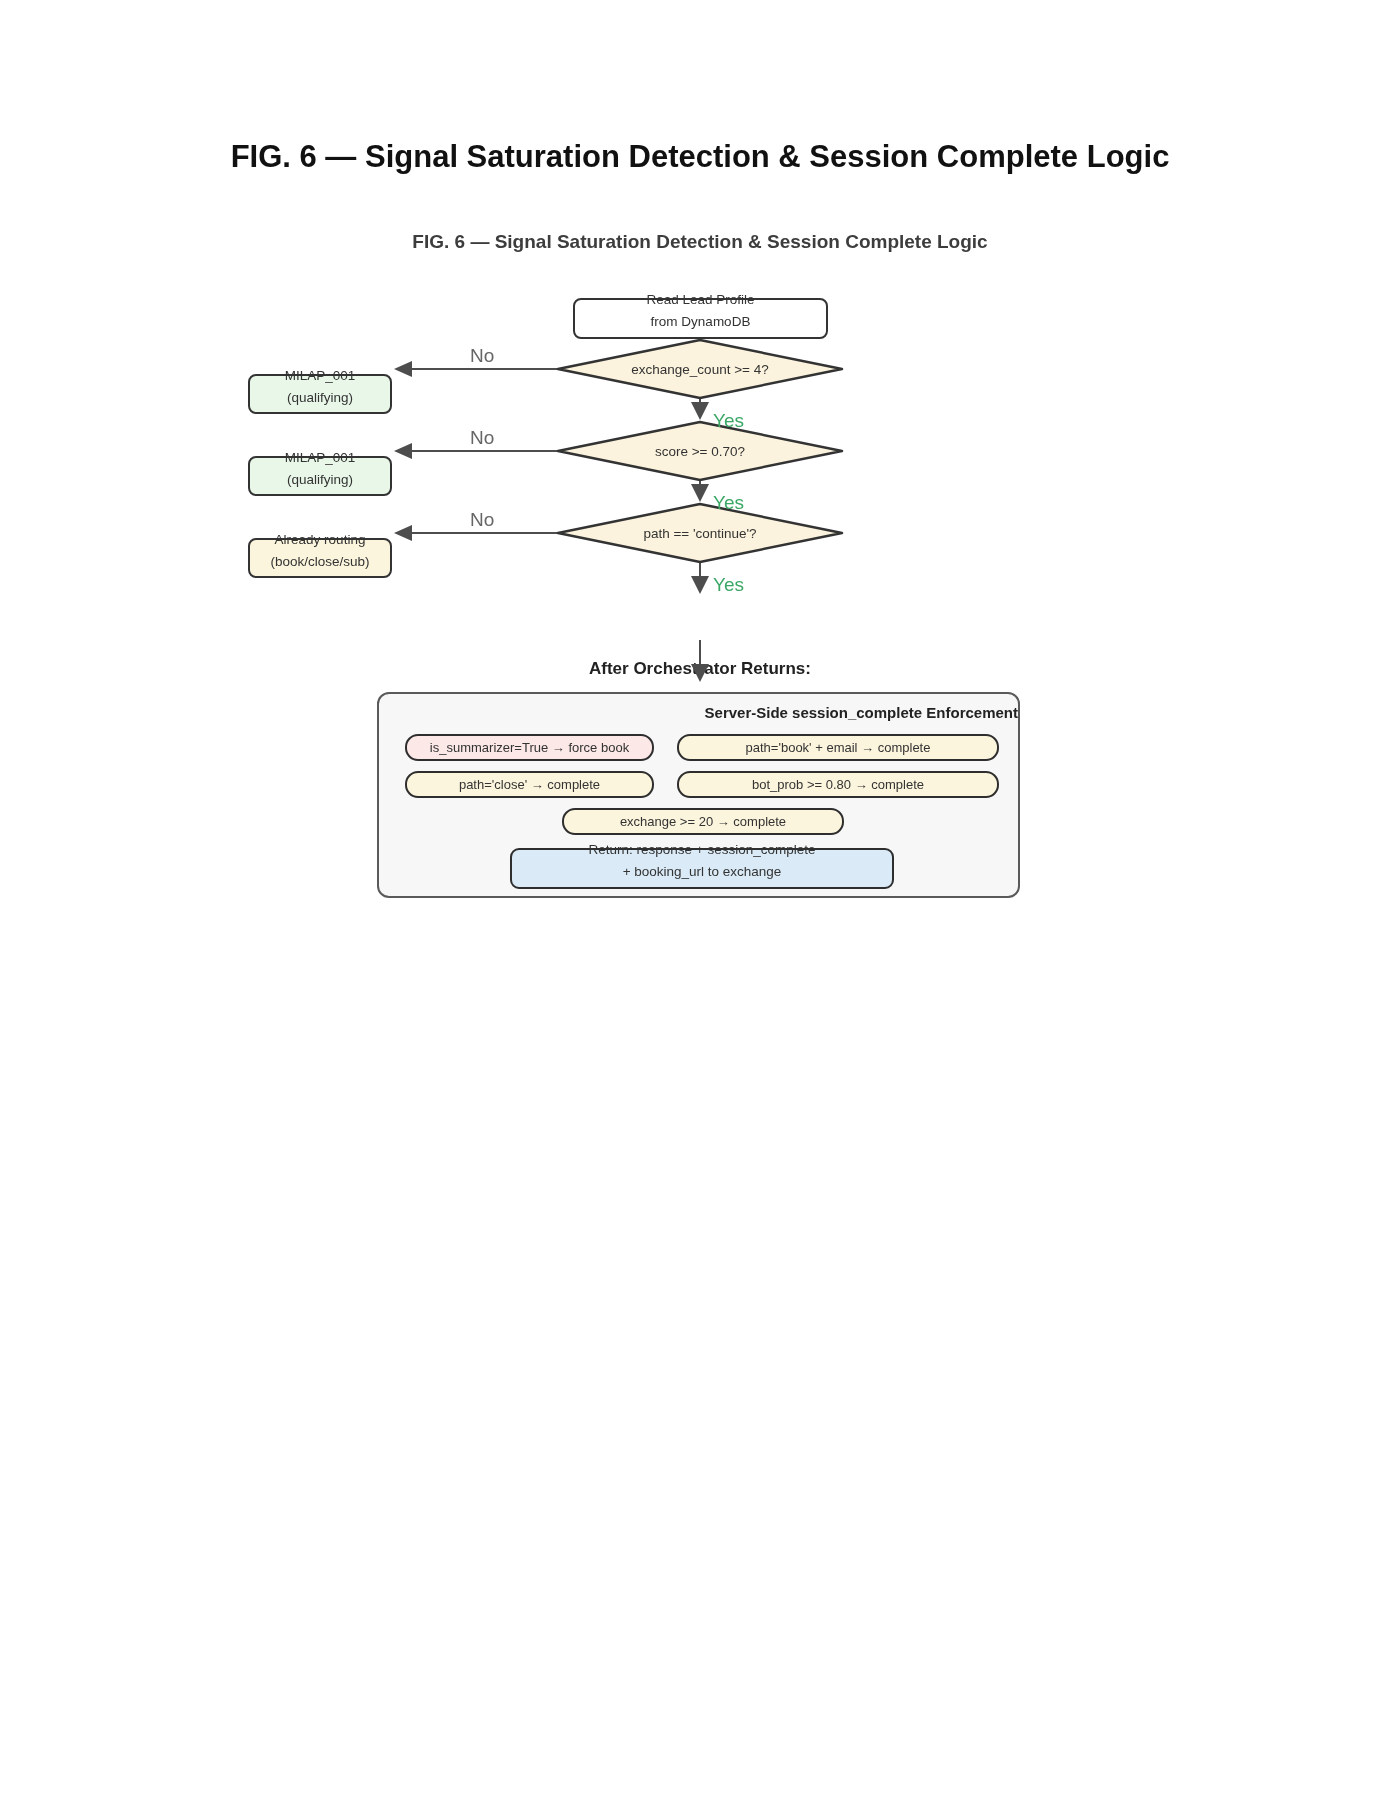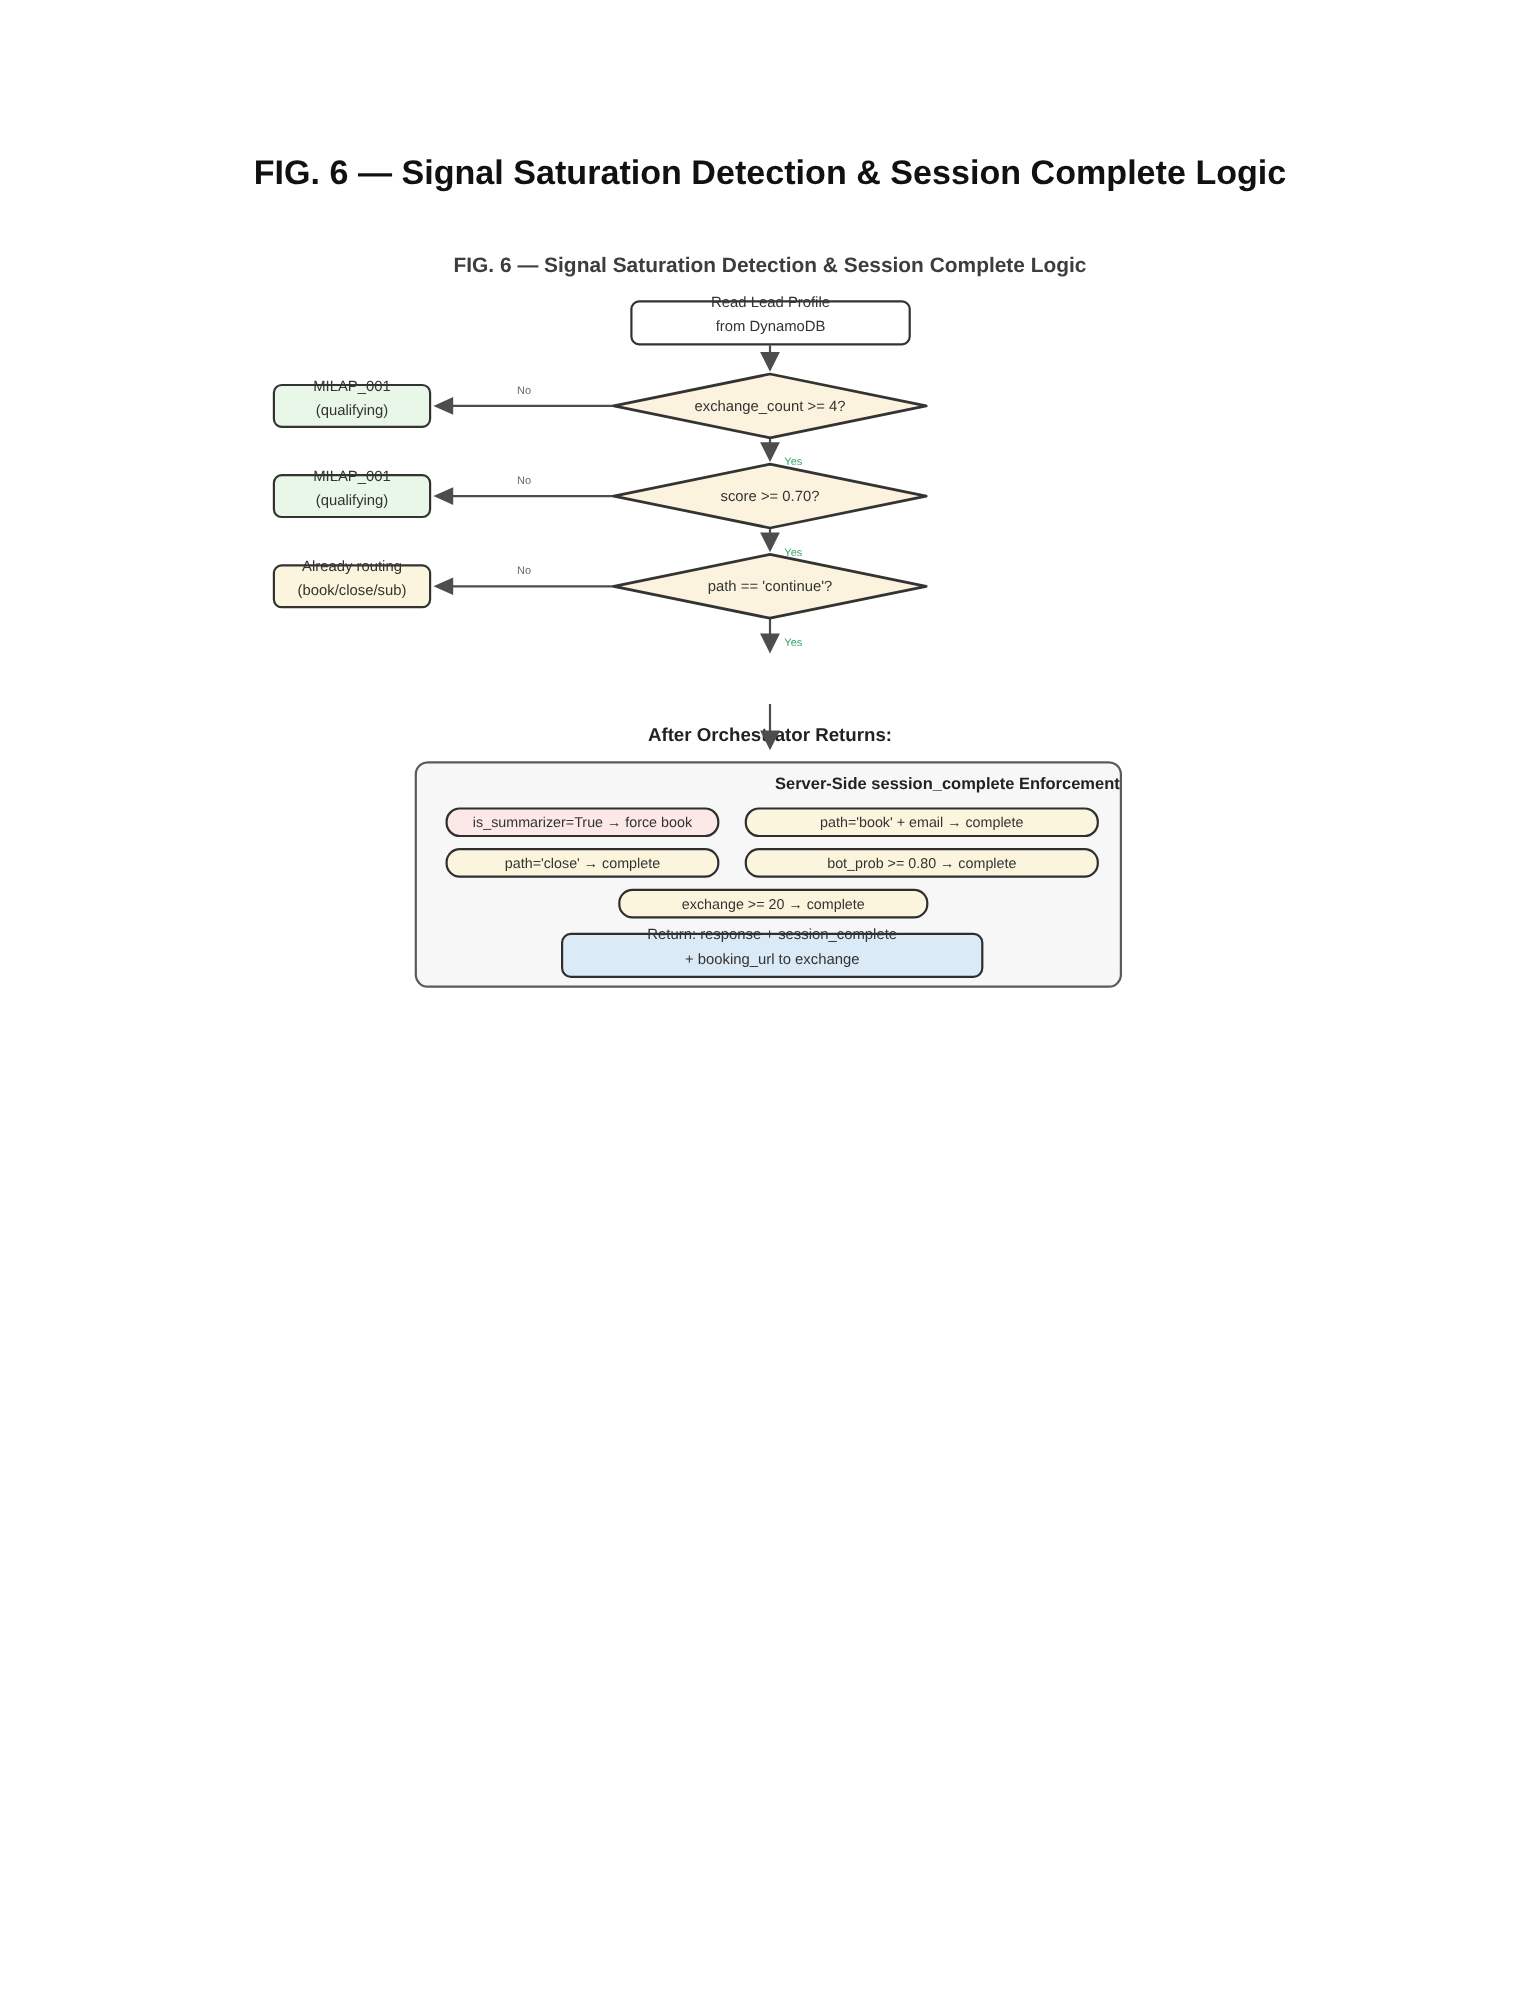--- a/index.html
+++ b/index.html
@@ -11,26 +11,26 @@
   .h2 { position:absolute; top:230px; left:0; right:0; text-align:center;
         font-size:19px; font-weight:bold; color:#3d3d3d; line-height:24px; }
 
   .layer { position:absolute; left:0; top:0; z-index:1; }
   .layer-top { position:absolute; left:0; top:0; z-index:3; }
   .edge { stroke:#4d4d4d; stroke-width:2; }
   .head { fill:#4d4d4d; }
   .shape { stroke:#333333; stroke-width:2.5; stroke-linejoin:round; }
 
   .node { position:absolute; border:2.5px solid #333333; border-radius:8px;
-          box-sizing:border-box; z-index:2; }
+          box-sizing:border-box; z-index:2;margin-top:25px; }
   .lines { position:absolute; left:0; right:0; top:-11px; text-align:center;
            font-size:13.5px; line-height:22px; color:#333; white-space:nowrap; }
   .dlabel { position:absolute; transform:translate(-50%,-50%); z-index:2;
             font-size:13.5px; color:#333; white-space:nowrap; text-align:center; }
-  .elabel { position:absolute; z-index:2; font-size:10px; line-height:15px; white-space:nowrap; }
+  .elabel { position:absolute; z-index:2; font-size:19px; line-height:15px; white-space:nowrap; }
   .after  { position:absolute; top:659px; left:0; right:0; text-align:center; z-index:2;
             font-size:17px; font-weight:bold; color:#222; line-height:20px; }
 
   .panel { position:absolute; left:377px; top:692px; width:643px; height:206px;
            border:2px solid #5a5a5a; border-radius:12px; box-sizing:border-box; z-index:2; }
   .panel-title { position:absolute; top:9px; left:0; right:0; text-align:right;
                  font-size:15px; font-weight:bold; color:#222; line-height:20px; }
   .pill { position:absolute; height:27px; border:2.5px solid #2e2e2e; border-radius:13px;
           box-sizing:border-box; display:flex; align-items:center; justify-content:center;
           font-size:13px; color:#333; white-space:nowrap; }

